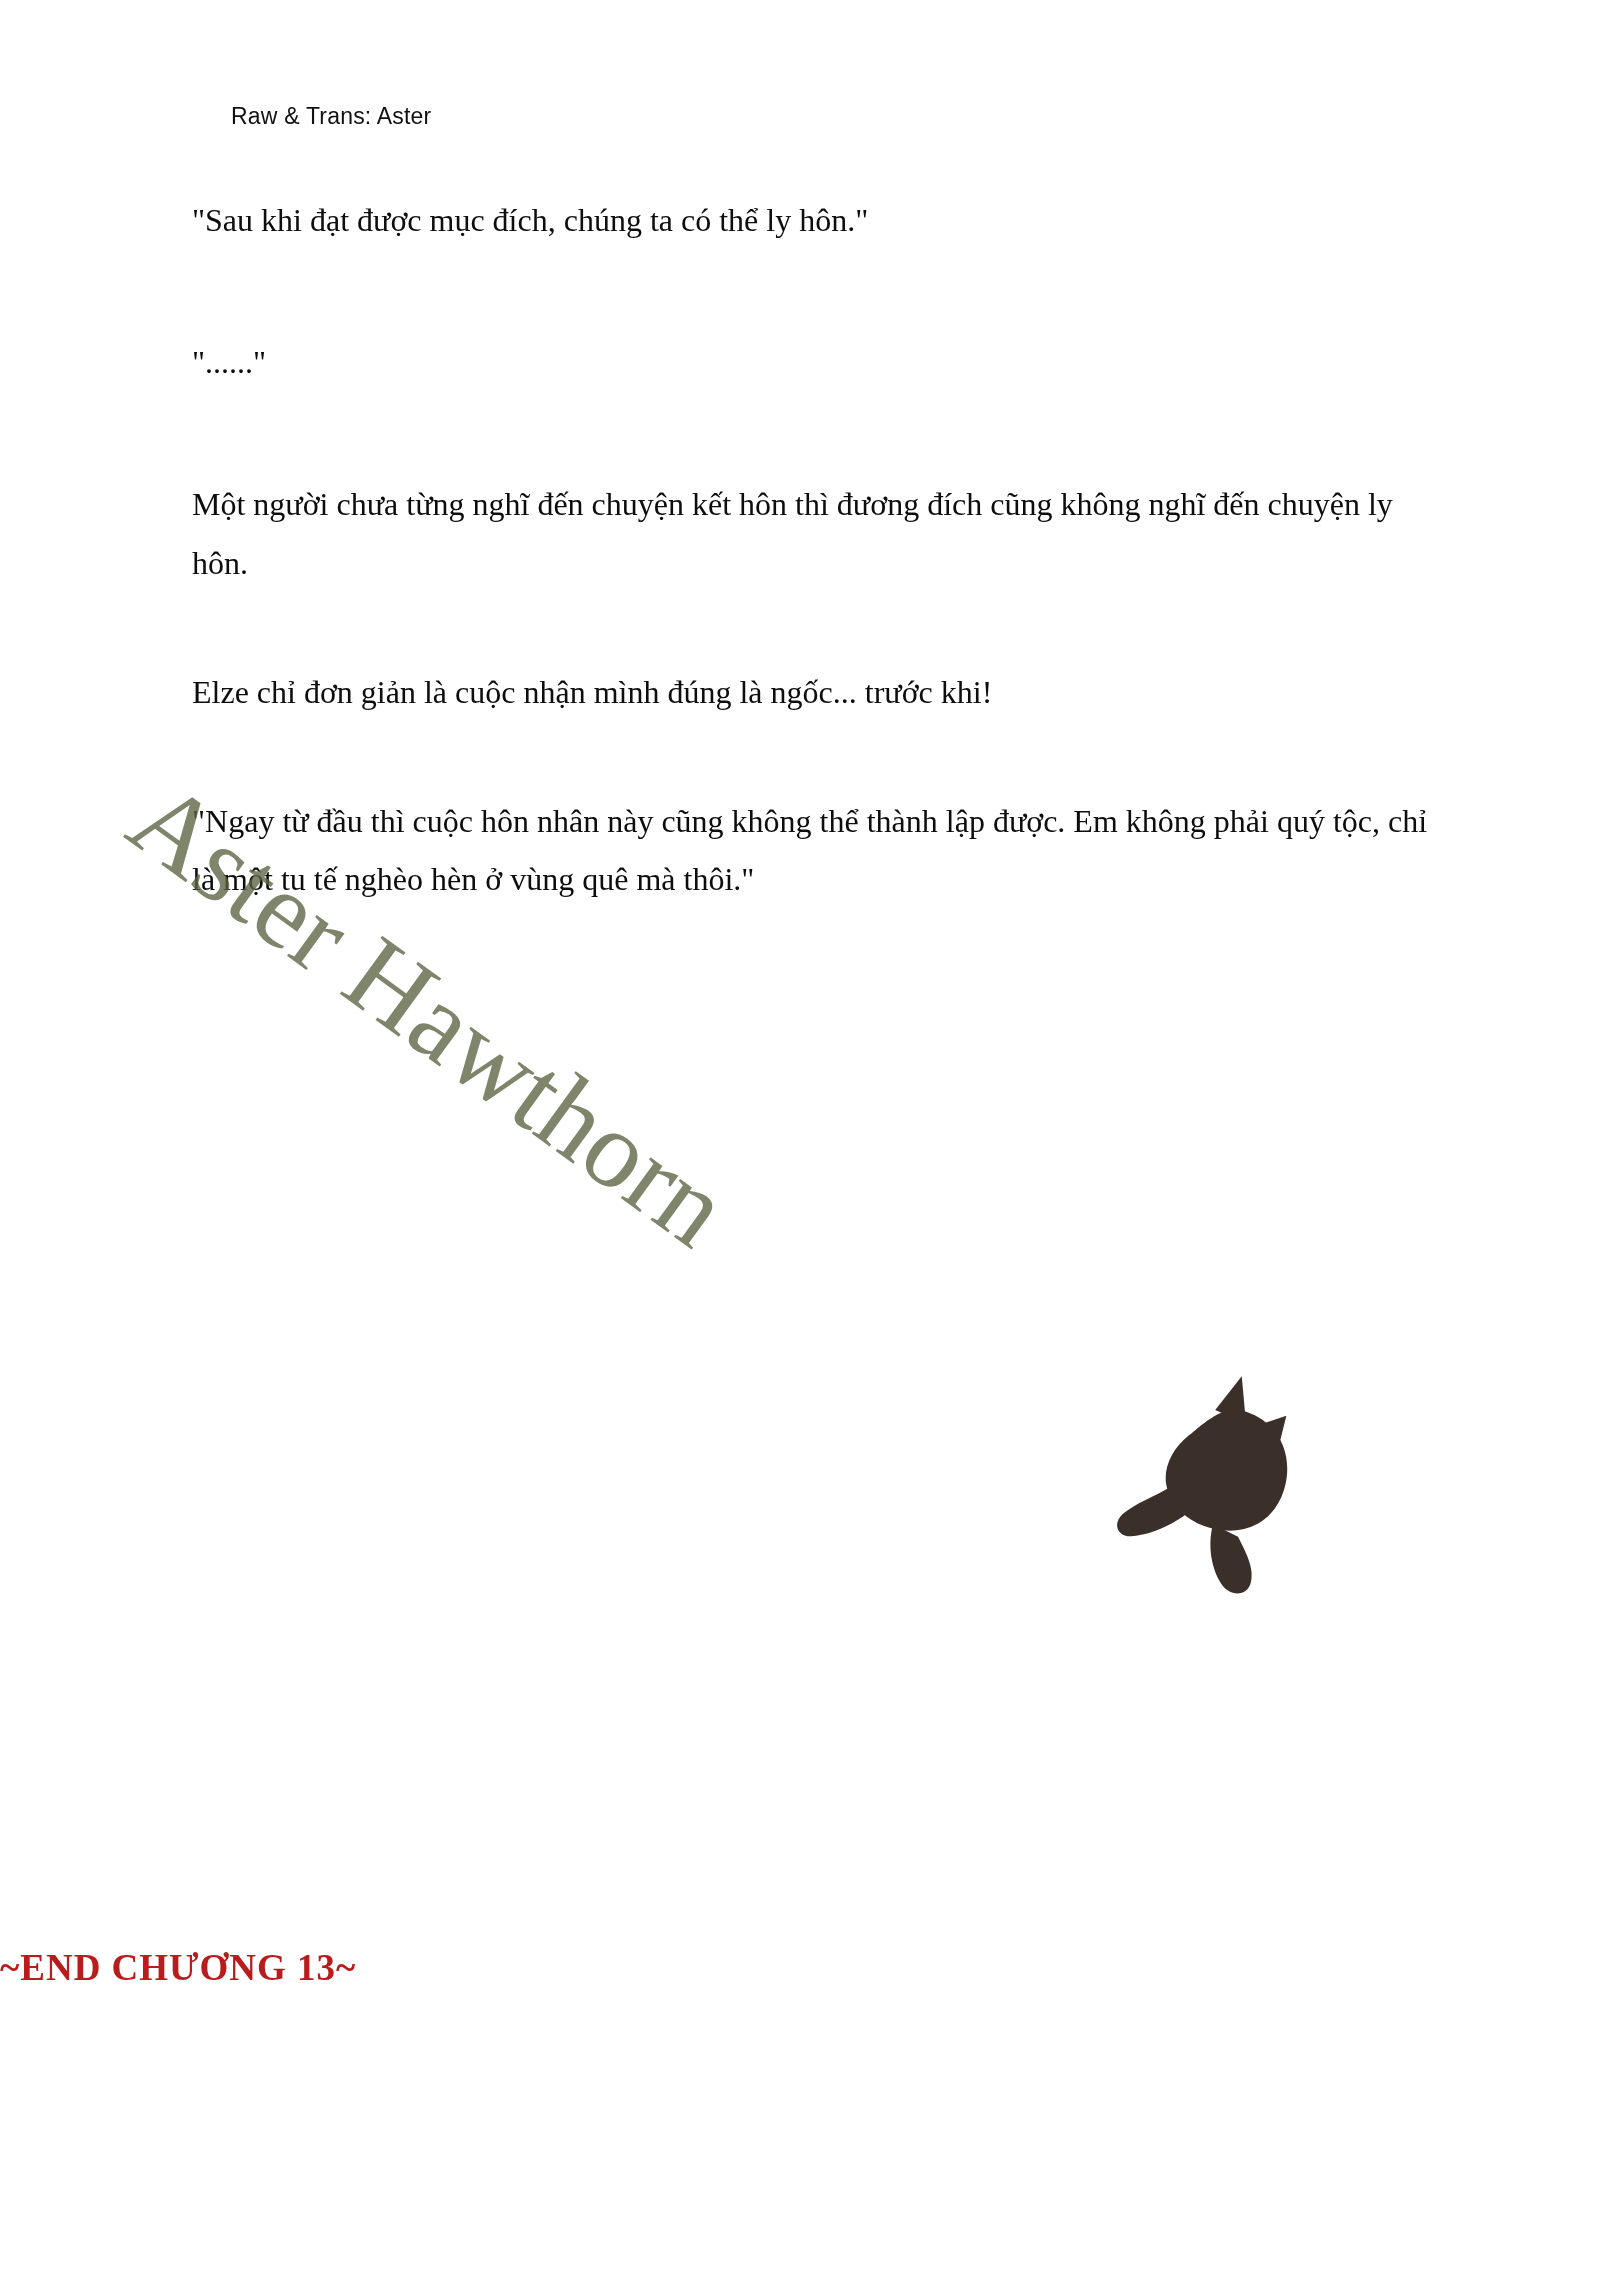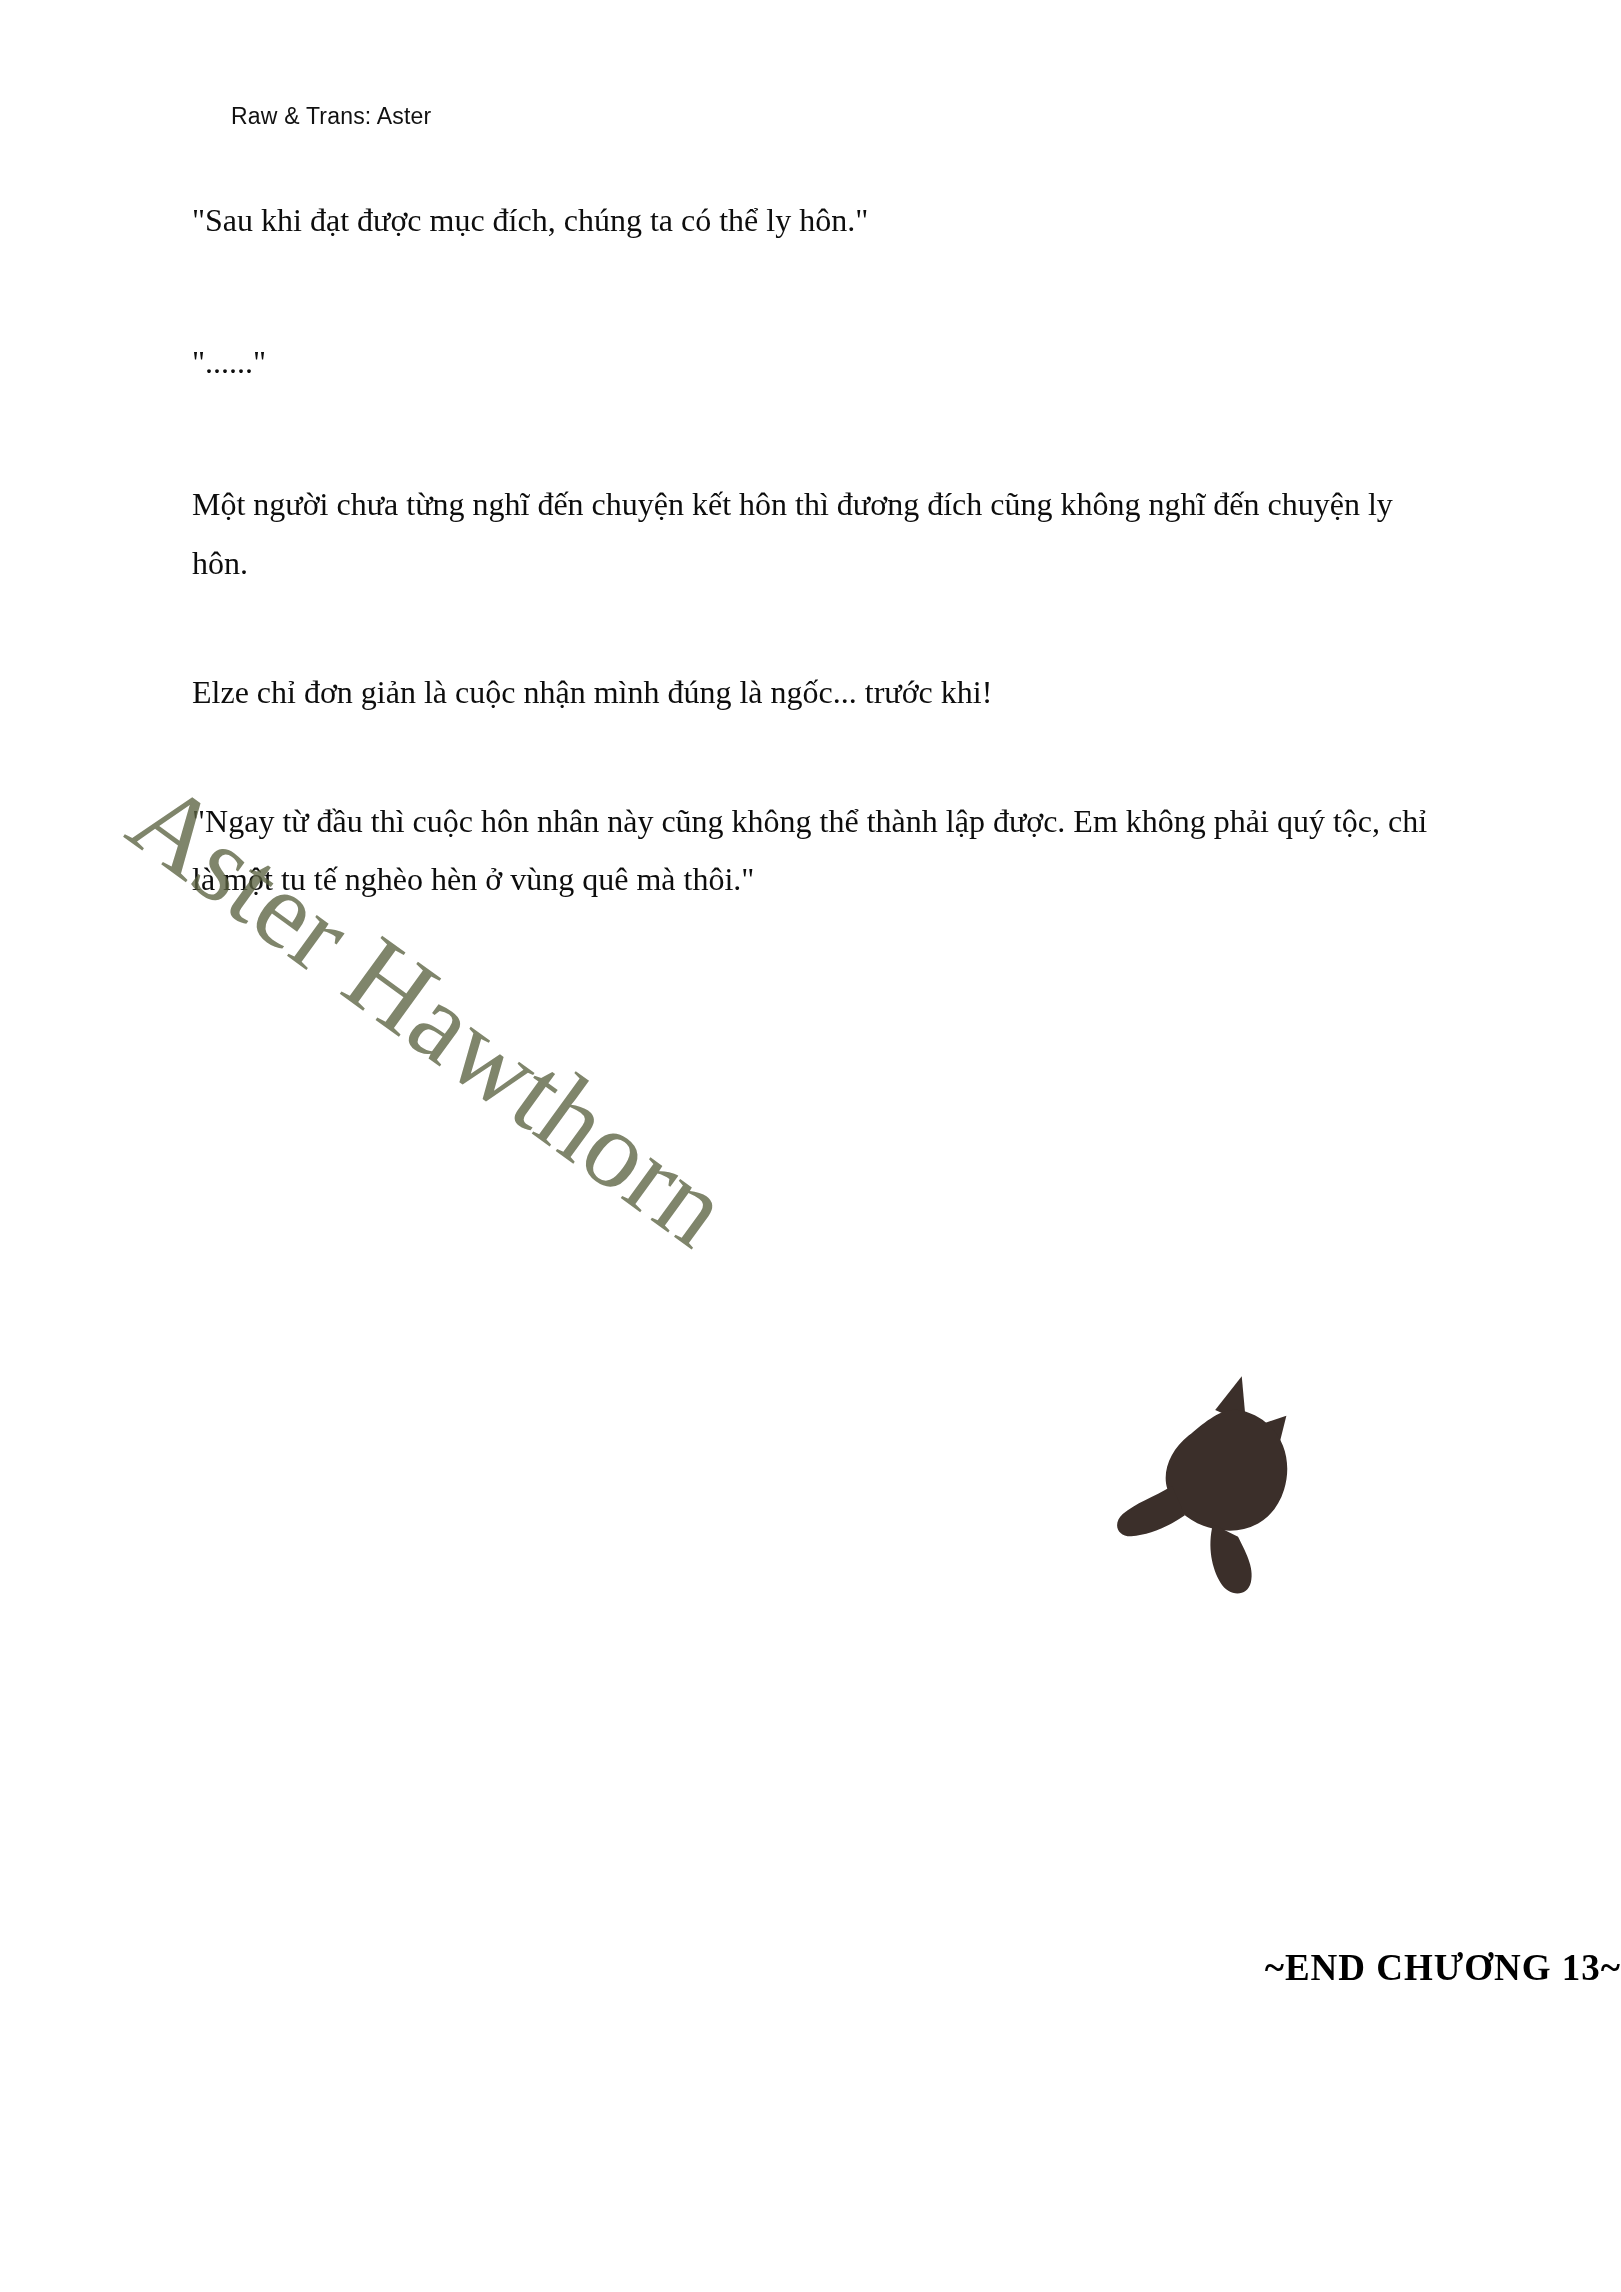--- a/index.html
+++ b/index.html
@@ -51,26 +51,26 @@
     margin-bottom: 71px;
   }
   .para-spacer-xl {
     margin-bottom: 84px;
   }
   .end-line {
     position: absolute;
     left: 0;
     right: 0;
     top: 1946px;
-    text-align: right;
+    text-align: left;
     font-family: "Liberation Serif", serif;
     font-weight: bold;
     font-size: 37px;
     letter-spacing: 1px;
-    color: #000000;
+    color: #b91c1c;
   }
   .watermark {
     position: absolute;
     left: 181px;
     top: 588px;
     width: 1078px;
     height: 882px;
     pointer-events: none;
   }
   .watermark-text {

